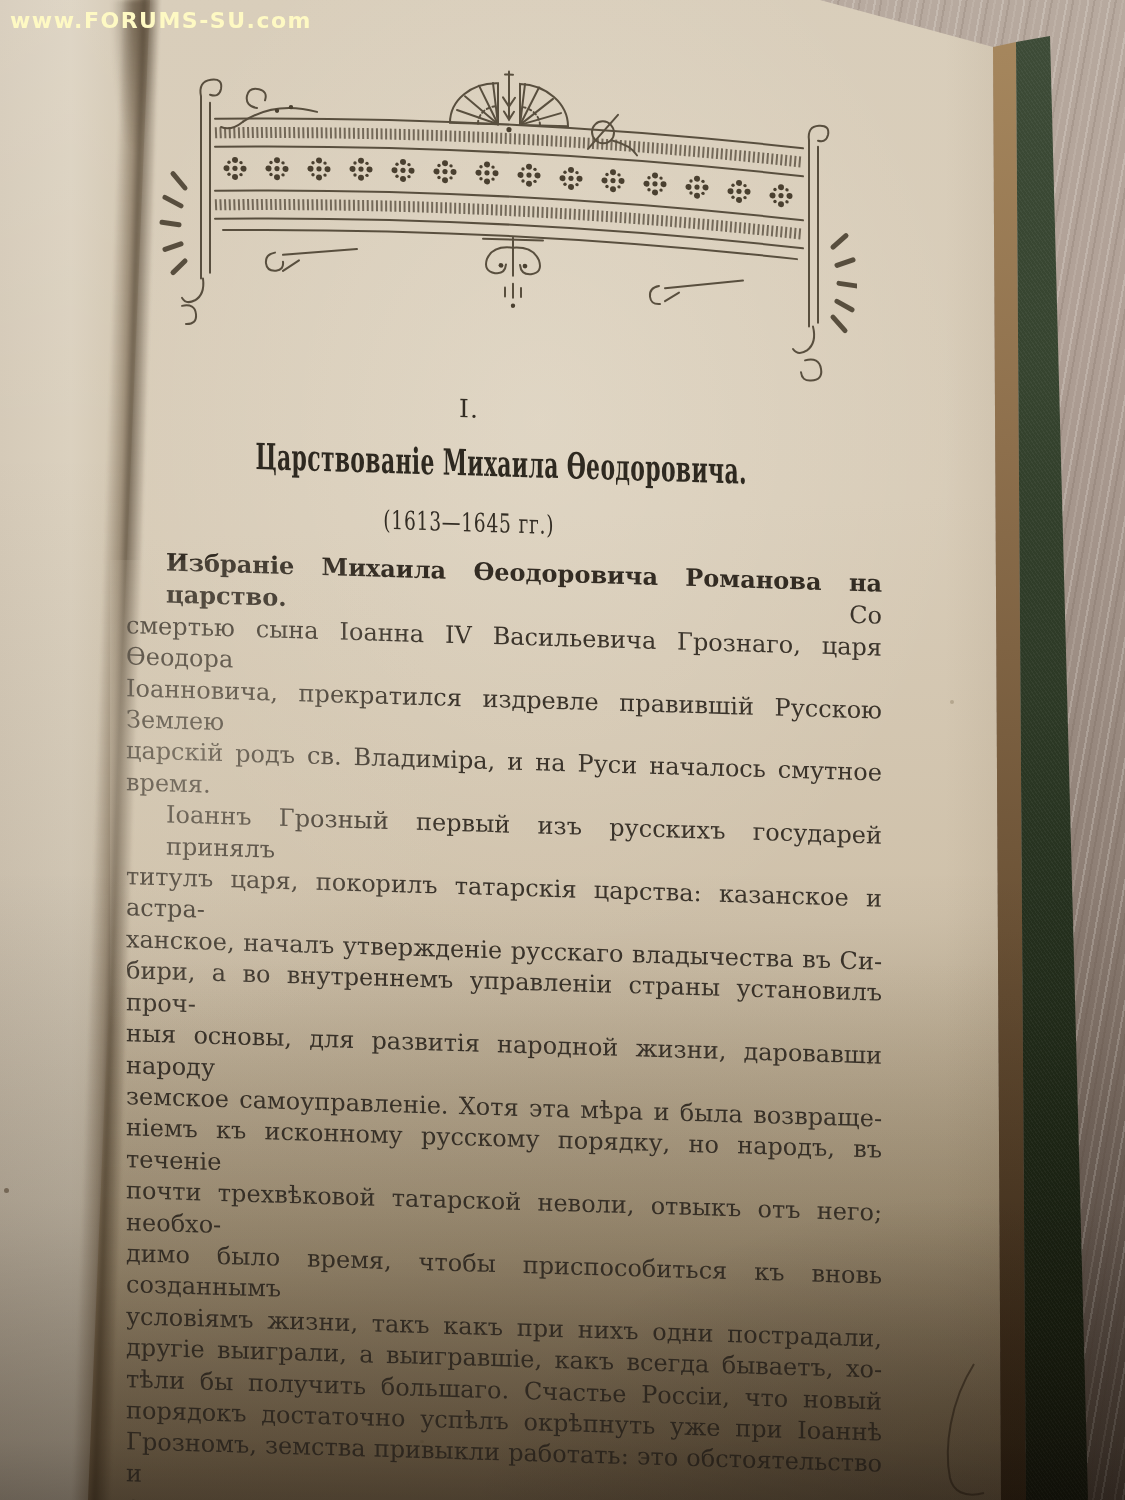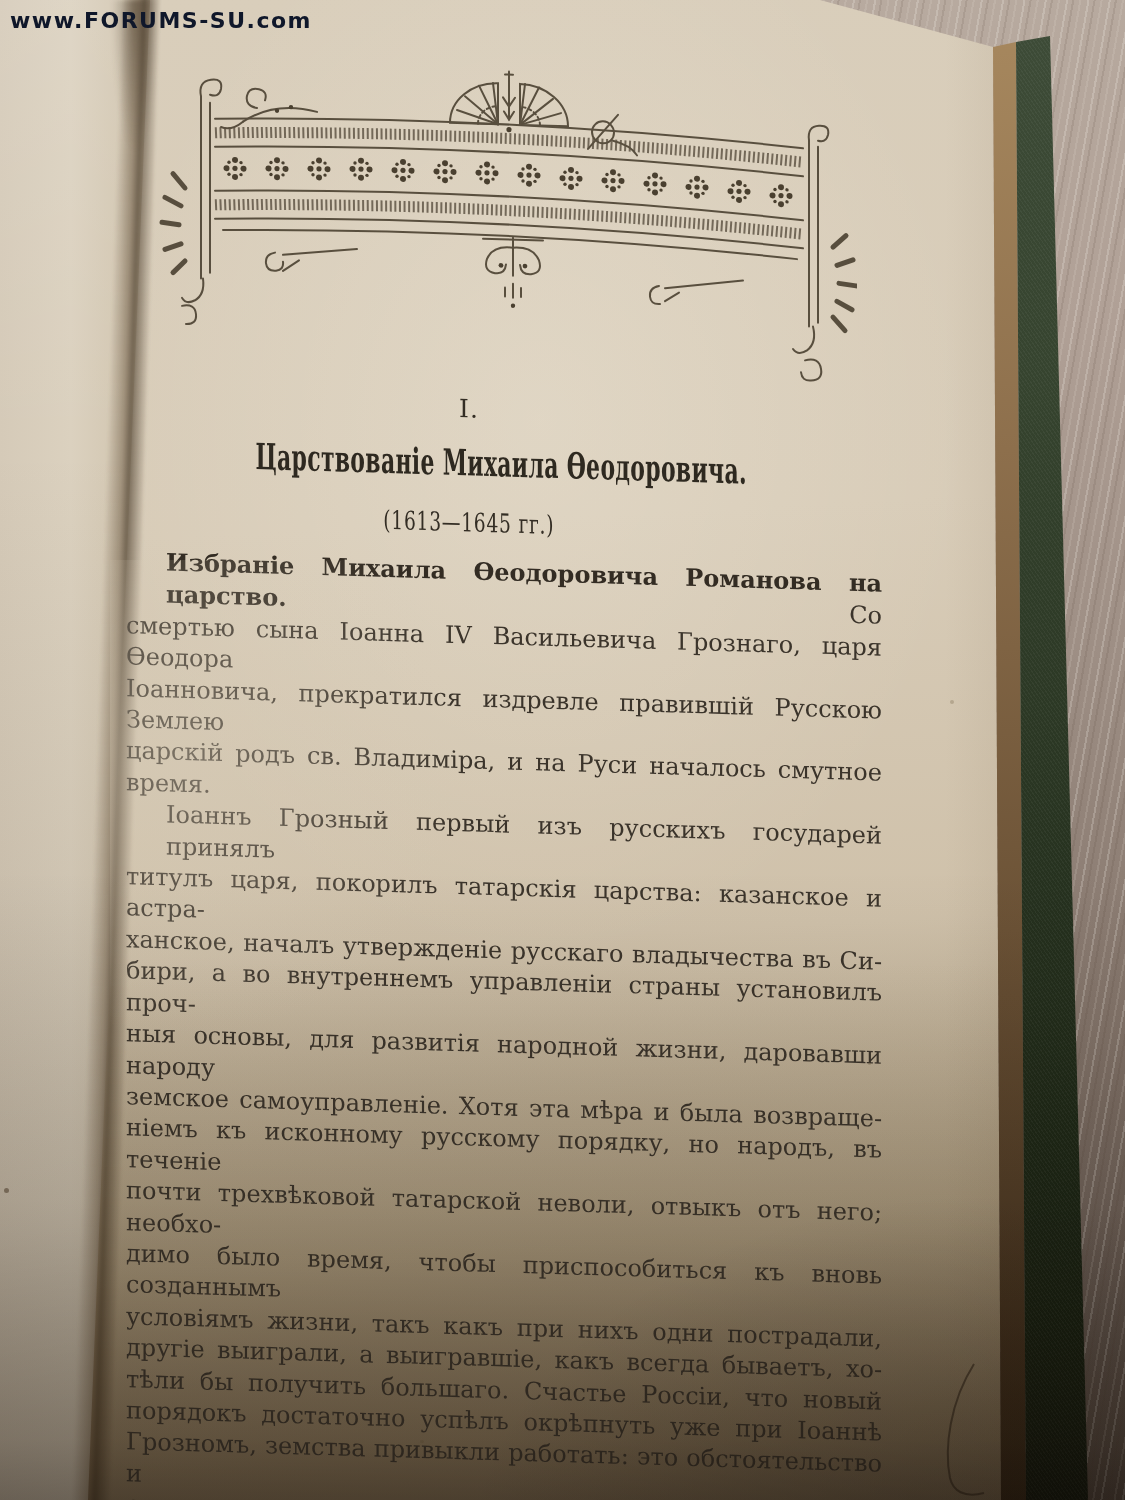--- a/index.html
+++ b/index.html
@@ -90,21 +90,21 @@
   .lead{font-weight:bold;color:#332c23;}
   
   .fade-ink{
     position:absolute;left:110px;top:560px;width:430px;height:560px;z-index:6;pointer-events:none;
     background:radial-gradient(ellipse at 18% 35%,rgba(214,203,183,.42),rgba(214,203,183,0) 55%);
   }
   
   .watermark{
     position:absolute;left:10px;top:8px;z-index:9;
     font-family:"DejaVu Sans", sans-serif;font-weight:bold;
-    font-size:22px;letter-spacing:1.5px;color:#0f172a;
+    font-size:22px;letter-spacing:1.5px;color:#fef9c3;
   }
   
   .vignette{
     position:absolute;inset:0;z-index:8;pointer-events:none;
     background:
       linear-gradient(to bottom,rgba(25,18,10,0) 58%,rgba(25,18,10,.14) 80%,rgba(22,15,8,.34) 96%,rgba(18,12,7,.44) 100%),
       radial-gradient(ellipse 860px 640px at 88% 106%,rgba(20,14,8,.28),rgba(0,0,0,0) 62%);
   }
   .thread{position:absolute;left:930px;top:1360px;z-index:7;}
   .speck{position:absolute;border-radius:50%;background:rgba(105,85,58,.28);z-index:5;}

